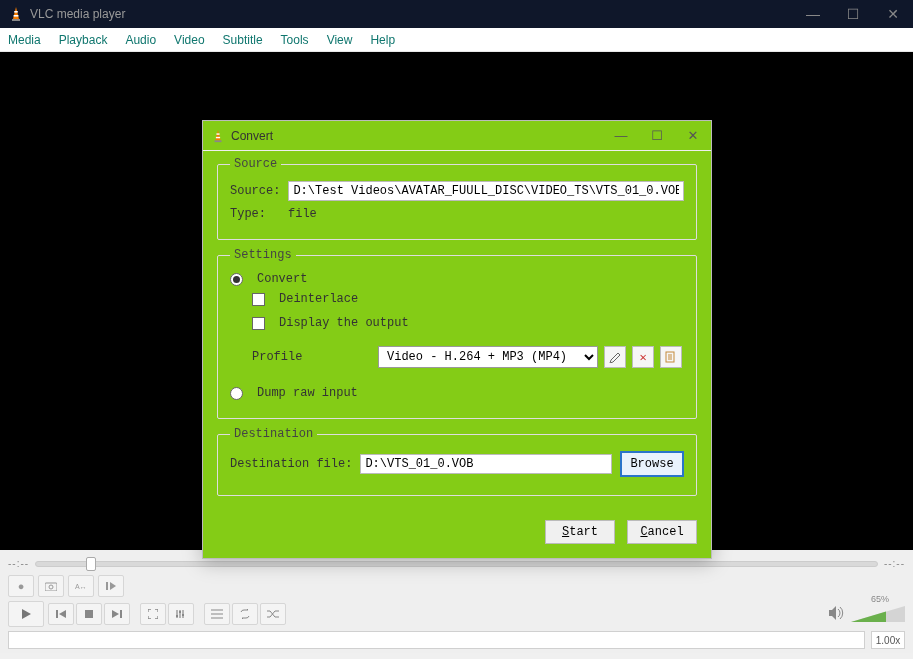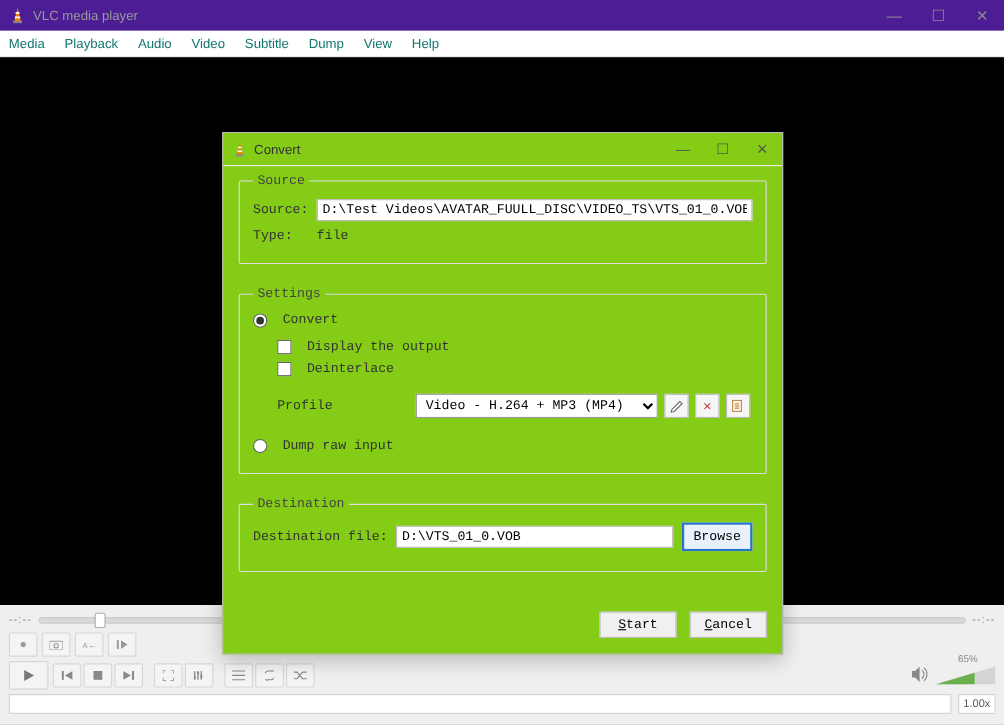--- a/index.html
+++ b/index.html
@@ -1,19 +1,19 @@
 <!DOCTYPE html>
 <html><head>
 <meta charset="utf-8">
 <style>
 * { box-sizing: border-box; margin: 0; padding: 0; }
 body { width: 913px; height: 659px; font-family: "Segoe UI", Tahoma, sans-serif; font-size: 12px; background: #f0f0f0; overflow: hidden; position: relative; }
 
 
-.titlebar { height: 28px; background: #4c1d95; display: flex; align-items: center; padding-left: 8px; }
+.titlebar { height: 28px; background: #0f172a; display: flex; align-items: center; padding-left: 8px; }
 .titlebar .vlc-cone { width: 16px; height: 16px; margin-right: 6px; }
 .titlebar .title { color: #999; font-size: 12px; flex: 1; }
 .win-btns { display: flex; height: 100%; }
 .win-btn { width: 40px; display: flex; align-items: center; justify-content: center; color: #888; font-size: 14px; }
 
 
 .menubar { height: 24px; background: #fff; display: flex; align-items: center; padding-left: 8px; gap: 18px; color: #0f766e; font-size: 12px; border-bottom: 1px solid #e8e8e8; }
 .menubar span { cursor: default; }
 
 
@@ -40,21 +40,21 @@
 .time-seg { color: #888; font-size: 10px; letter-spacing: 1px; }
 
 
 .dialog { position: absolute; left: 202px; top: 120px; width: 510px; background: #84cc16; border: 1px solid #bbb; box-shadow: 0 4px 18px rgba(0,0,0,.25); font-family: "SimSun","NSimSun","Courier New",monospace; font-size: 12px; color: #333; }
 .dlg-titlebar { height: 30px; display: flex; align-items: center; padding-left: 8px; font-family: "Segoe UI", sans-serif; border-bottom: 1px solid #eee; }
 .dlg-titlebar .vlc-cone { width: 14px; height: 14px; margin-right: 6px; }
 .dlg-titlebar .dlg-title { flex: 1; color: #333; }
 .dlg-win-btns { display: flex; height: 100%; }
 .dlg-win-btn { width: 36px; display: flex; align-items: center; justify-content: center; color: #555; font-size: 13px; }
 .dlg-body { padding: 6px 14px 12px; }
-fieldset { border: 1px solid #ddd; border-radius: 2px; margin-bottom: 20px; padding: 10px 12px 12px; }
+fieldset { border: 1px solid #ddd; border-radius: 2px; margin-bottom: 8px; padding: 10px 12px 12px; }
 legend { padding: 0 4px; color: #444; font-size: 12px; }
 .row { display: flex; align-items: center; gap: 8px; margin-bottom: 6px; }
 .lbl { min-width: 50px; }
 .lbl-wide { min-width: 118px; }
 input[type=text] { border: 1px solid #bbb; padding: 2px 4px; font-family: inherit; font-size: 12px; height: 20px; }
 .src-input { flex: 1; }
 .radio, .check { width: 13px; height: 13px; border: 1px solid #666; display: inline-flex; align-items: center; justify-content: center; margin-right: 6px; background: #fff; flex: none; }
 .radio { border-radius: 50%; }
 .radio.on::after { content: ""; width: 7px; height: 7px; background: #333; border-radius: 50%; }
 .indent { padding-left: 22px; }
@@ -90,21 +90,21 @@
     <div class="win-btn">✕</div>
   </div>
 </div>
 
 <div class="menubar">
   <span>Media</span>
   <span>Playback</span>
   <span>Audio</span>
   <span>Video</span>
   <span>Subtitle</span>
-  <span>Dump</span>
+  <span>Tools</span>
   <span>View</span>
   <span>Help</span>
 </div>
 
 <div class="video-area"></div>
 
 <div class="bottom">
   <div class="seek-row">
     <span class="time-seg">--:--</span>
     <div class="seek-track">
@@ -243,27 +243,27 @@
         <span>file</span>
       </div>
     </fieldset>
 
     <fieldset>
       <legend>Settings</legend>
       <div class="row">
         <span class="radio on"></span>
         <span>Convert</span>
       </div>
+      <div class="row indent">
+        <span class="check"></span>
+        <span>Deinterlace</span>
+      </div>
       <div class="row indent" style="margin-top:10px;">
         <span class="check"></span>
         <span>Display the output</span>
-      </div>
-      <div class="row indent">
-        <span class="check"></span>
-        <span>Deinterlace</span>
       </div>
       <div class="profile-row" style="margin:16px 0 18px;">
         <span class="profile-lbl">Profile</span>
         <select class="profile">
           <option>Video - H.264 + MP3 (MP4)</option>
         </select>
         <div class="icon-btn" title="Edit">
           <svg width="12" height="12" viewBox="0 0 12 12">
               <path d="M4 11l-3 1 1-3 7-7 2 2-7 7z" fill="none" stroke="#666" stroke-width="1"></path>
             </svg>

